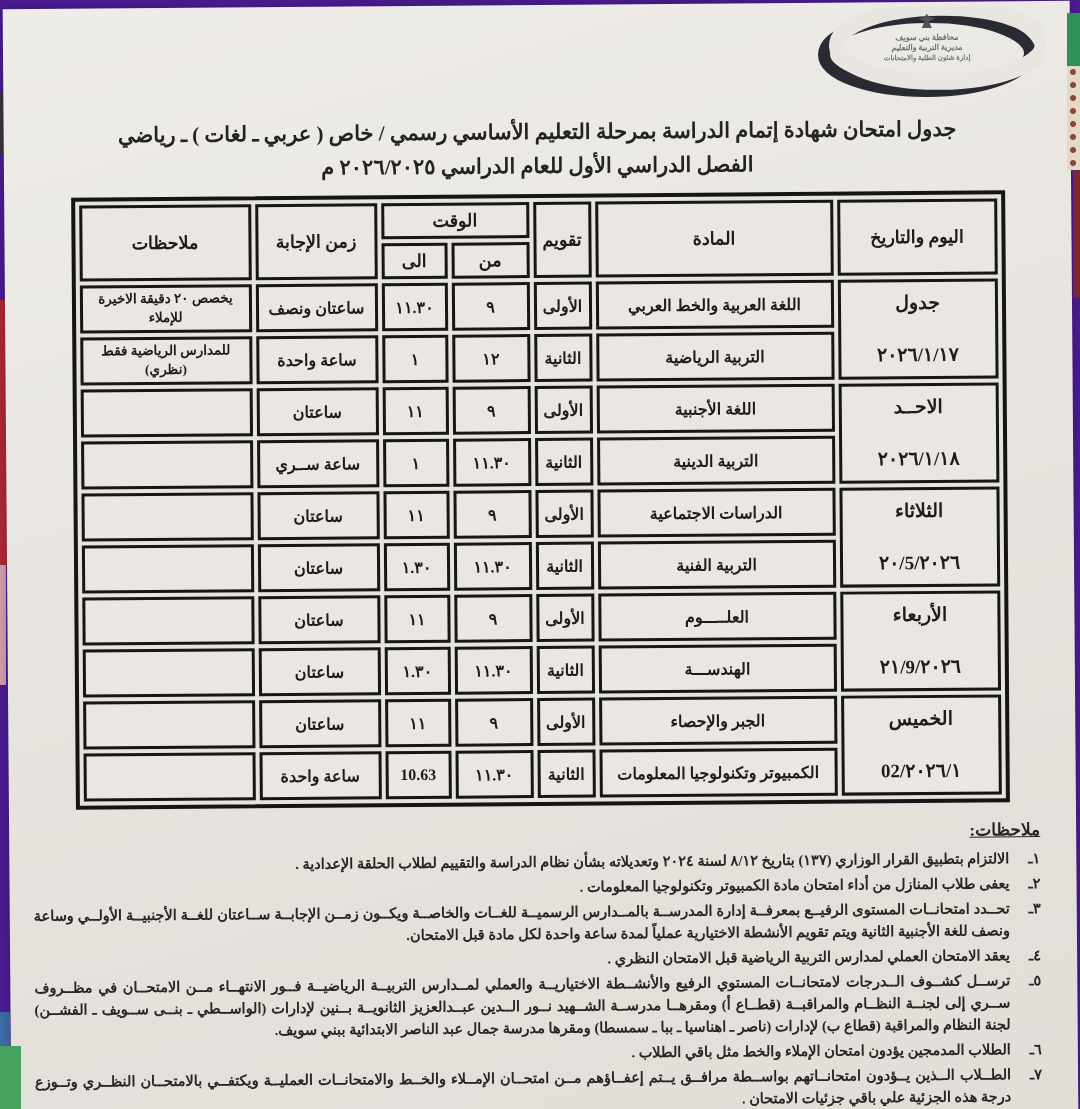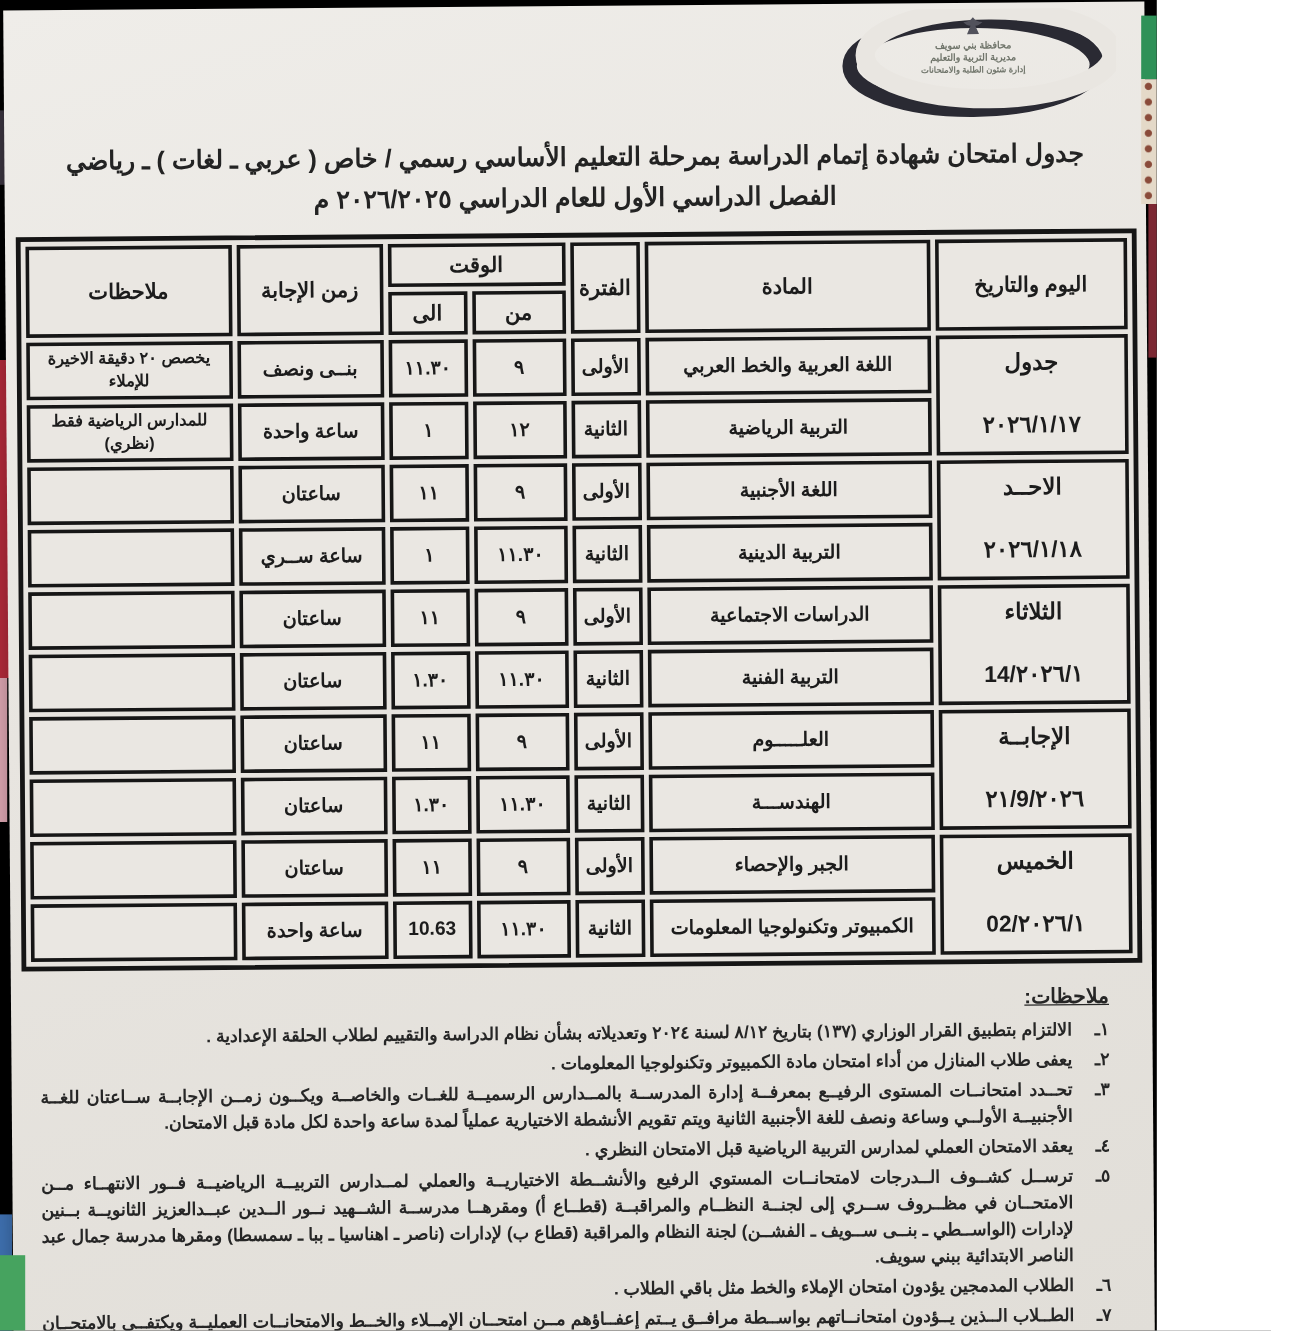--- a/index.html
+++ b/index.html
@@ -1,18 +1,18 @@
 <!DOCTYPE html>
 <html lang="ar"><head>
 <meta charset="utf-8">
 <style>
   html,body { margin:0; padding:0; }
   .shot {
-    position:relative; width:964px; height:1109px; overflow:hidden;
-    background:#000000; font-family:Liberation Sans, sans-serif;
+    position:relative; width:1080px; height:1109px; overflow:hidden;
+    background:#4c1d95; font-family:Liberation Serif, serif;
   }
   
   .strip { position:absolute; z-index:2; }
   .s-left-dark  { left:0; top:92px;  width:7px;  height:62px;  background:#3b3540; }
   .s-left-red   { left:0; top:300px; width:10px; height:265px; background:#b12a3a; }
   .s-left-pink  { left:0; top:565px; width:6px;  height:120px; background:#d8a3ae; }
   .s-left-blue  { left:0; top:1012px;width:10px; height:97px;  background:#3e6fae; }
   .s-left-green { left:0; top:1046px;width:21px; height:63px;  background:#46a35f; z-index:4; }
   .s-right-green{ right:0; top:13px; width:13px; height:53px;  background:#2f9158; z-index:4; }
   .s-right-dots { right:0; top:66px; width:13px; height:104px; z-index:4;
@@ -89,42 +89,42 @@
             <col class="col-period">
           <col class="col-from">
             <col class="col-to">
             <col class="col-duration">
             <col class="col-notes">
         </colgroup>
         <thead>
           <tr>
             <th rowspan="2">اليوم والتاريخ</th>
             <th rowspan="2">المادة</th>
-            <th rowspan="2">الفترة</th>
+            <th rowspan="2">تقويم</th>
             <th colspan="2">الوقت</th>
             <th rowspan="2">زمن الإجابة</th>
             <th rowspan="2">ملاحظات</th>
           </tr>
           <tr>
             <th>من</th>
             <th>الى</th>
           </tr>
         </thead>
         <tbody>
 
           <tr>
             <td class="day-cell" rowspan="2">
               <div>جدول</div>
               <div class="day-date">٢٠٢٦/١/١٧</div>
             </td>
             <td>اللغة العربية والخط العربي</td>
             <td>الأولى</td>
             <td>٩</td>
             <td>١١.٣٠</td>
-            <td>بنــى ونصف</td>
+            <td>ساعتان ونصف</td>
             <td class="note-cell">يخصص ٢٠ دقيقة الاخيرة للإملاء</td>
           </tr>
           <tr>
             <td>التربية الرياضية</td>
             <td>الثانية</td>
             <td>١٢</td>
             <td>١</td>
             <td>ساعة واحدة</td>
             <td class="note-cell">للمدارس الرياضية فقط (نظري)</td>
           </tr>
@@ -146,41 +146,41 @@
             <td>الثانية</td>
             <td>١١.٣٠</td>
             <td>١</td>
             <td>ساعة ســري</td>
             <td class="note-cell"></td>
           </tr>
 
           <tr>
             <td class="day-cell" rowspan="2">
               <div>الثلاثاء</div>
-              <div class="day-date">٢٠٢٦/١/14</div>
+              <div class="day-date">٢٠٢٦/5/٢٠</div>
             </td>
             <td>الدراسات الاجتماعية</td>
             <td>الأولى</td>
             <td>٩</td>
             <td>١١</td>
             <td>ساعتان</td>
             <td class="note-cell"></td>
           </tr>
           <tr>
             <td>التربية الفنية</td>
             <td>الثانية</td>
             <td>١١.٣٠</td>
             <td>١.٣٠</td>
             <td>ساعتان</td>
             <td class="note-cell"></td>
           </tr>
 
           <tr>
             <td class="day-cell" rowspan="2">
-              <div>الإجابــة</div>
+              <div>الأربعاء</div>
               <div class="day-date">٢٠٢٦/9/٢١</div>
             </td>
             <td>العلـــــوم</td>
             <td>الأولى</td>
             <td>٩</td>
             <td>١١</td>
             <td>ساعتان</td>
             <td class="note-cell"></td>
           </tr>
           <tr>

